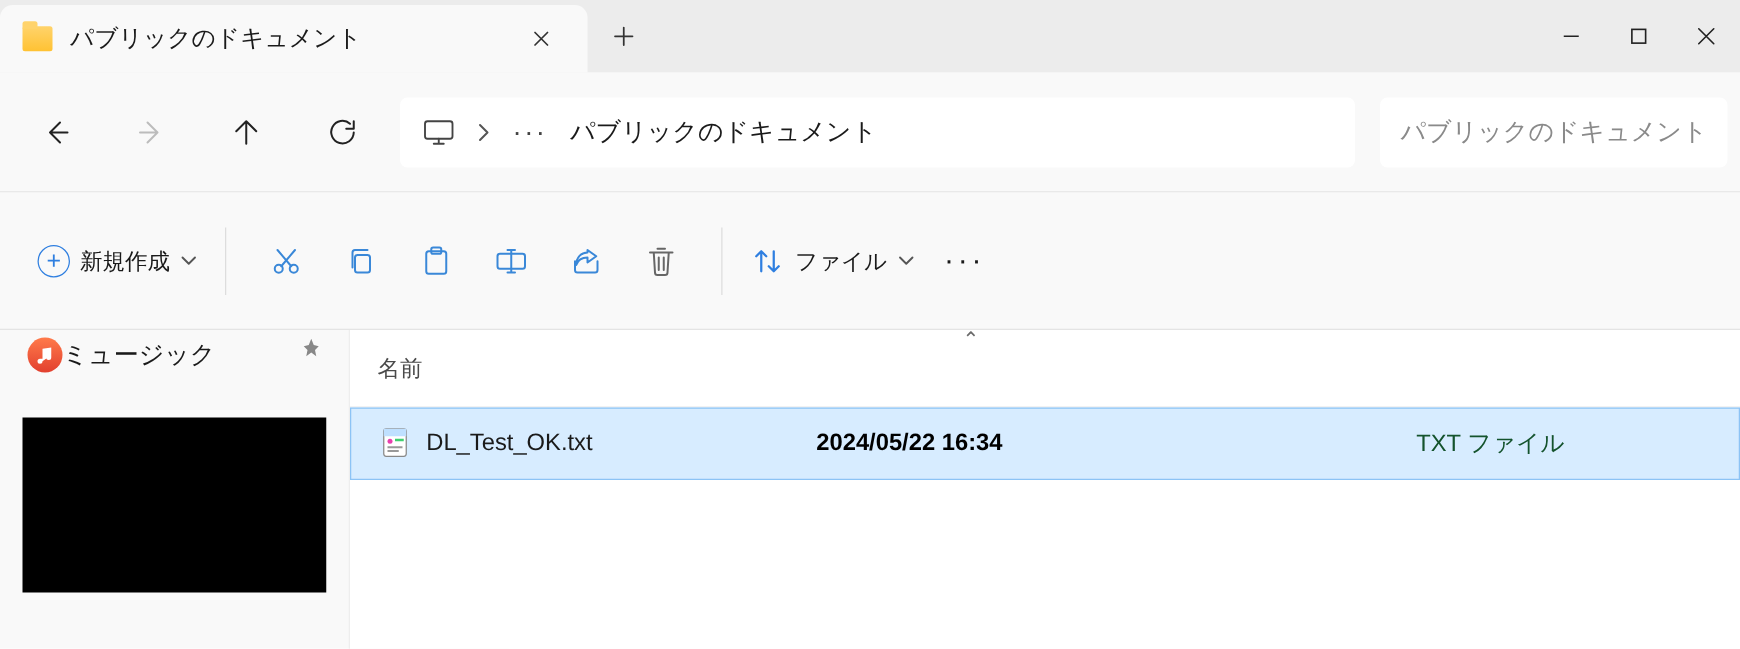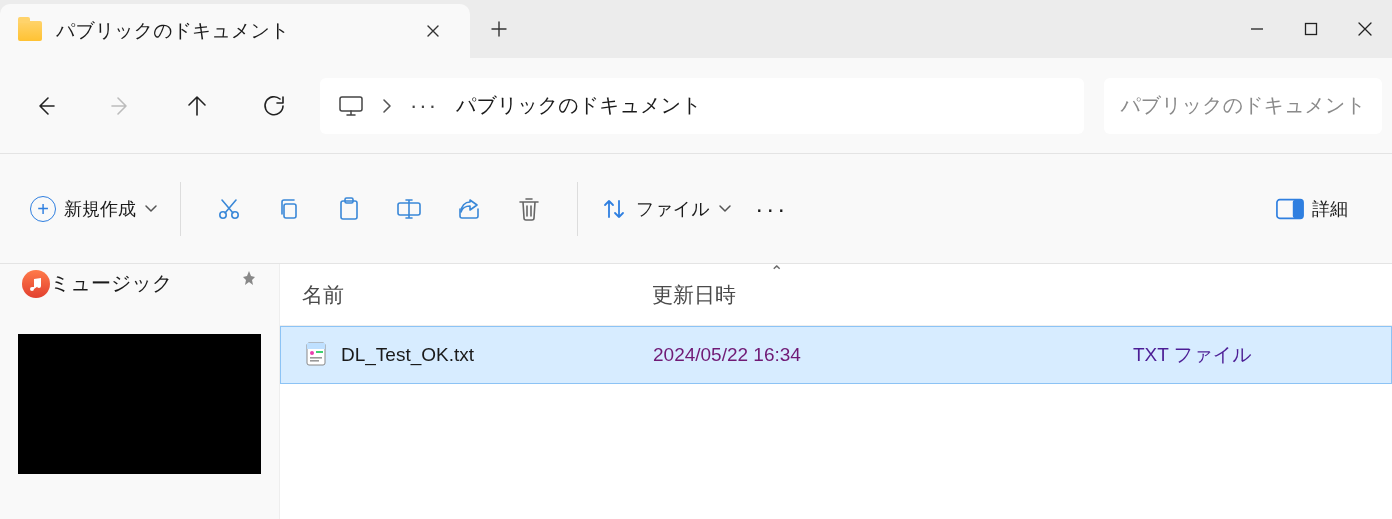--- a/index.html
+++ b/index.html
@@ -38,21 +38,21 @@
 
 .body { display:flex; height:calc(519px - 58px - 96px - 110px); background:#fff; }
 .sidebar { width:280px; border-right:1px solid #eee; padding-top:6px; background:#f9f9f9;}
 .side-item { height:60px; display:flex; gap:0; padding:0 22px; cursor:pointer; font-size:20px; }
 .side-icon { width:28px; height:28px; border-radius:50%; display:flex; align-items:center; justify-content:center; }
 .pin { margin-left:auto; color:#7a7a7a; }
 .side-black { height:140px; margin:4px 18px 0 18px; background:#000; }
 
 
 .file-pane { flex:1; position:relative; background:#fff; }
-.col-head { display:flex; align-items:flex-start; height:62px; border-bottom:1px solid #eee; color:#4a4a4a; font-size:21px; }
+.col-head { display:flex; align-items:flex-start; height:62px; border-bottom:1px solid #eee; color:#4a4a4a; font-size:18px; }
 .col { padding:0 22px; display:flex; align-items:center; gap:10px; height:100%; border-right:1px solid transparent; cursor:pointer; }
 .col-name { width:350px; }
 .col-date { width:480px; }
 .col-type { flex:1; }
 .collapse-caret { position:absolute; top:-2px; left:490px; font-size:16px; color:#6a6a6a; }
 .row { display:flex; height:58px; font-size:19px; border:1px solid transparent; }
 .row.selected { background:#d7ecff; border:1px solid #8cc3f5; }
 .row .col { border:none; cursor:default; }
 .file-icon { width:28px; height:28px; }
 
@@ -214,31 +214,20 @@
     <span class="tb-label">ファイル</span>
     <svg width="14" height="14" viewBox="0 0 14 14">
         <path d="M2 4l5 5 5-5" stroke="#555" stroke-width="1.5" fill="none" stroke-linecap="round" stroke-linejoin="round"></path>
       </svg>
   </div>
 
   <div class="tb-btn">
     <span style="font-size:24px;letter-spacing:3px;">···</span>
   </div>
 
-  <div class="tb-right">
-    <div class="tb-btn" style="padding:0 14px;">
-      <span class="tb-icon">
-        <svg width="30" height="22" viewBox="0 0 30 22">
-            <rect x="1" y="1" width="28" height="20" rx="3" stroke="#2f7fe0" stroke-width="1.8" fill="none"></rect>
-            <rect x="18" y="1" width="11" height="20" rx="3" fill="#2f7fe0"></rect>
-          </svg>
-      </span>
-      <span class="tb-label">詳細</span>
-    </div>
-  </div>
 </div>
 
 <div class="body">
 
   <div class="sidebar">
     <div class="side-item">
       <span class="side-icon" style="background:linear-gradient(#ff7a4a,#e2402f);">
         <svg width="16" height="16" viewBox="0 0 16 16">
             <path d="M6 13a2 2 0 1 1-2-2h2V3l7-1v8a2 2 0 1 1-2-2h2" fill="#fff"></path>
           </svg>
@@ -251,41 +240,38 @@
       </span>
     </div>
     <div class="side-black"></div>
   </div>
 
   <div class="file-pane">
     <span class="collapse-caret">⌃</span>
     <div class="col-head">
       <div class="col col-name">
         <span>名前</span>
-      </div>
-      <div class="col col-date">
-        <span>更新日時</span>
       </div>
     </div>
 
     <div class="row selected">
       <div class="col col-name">
         <span class="file-icon">
           <svg width="26" height="26" viewBox="0 0 26 26">
               <rect x="4" y="2" width="18" height="22" rx="2" fill="#fff" stroke="#888" stroke-width="1"></rect>
               <rect x="4" y="2" width="18" height="6" fill="#bfe0ff"></rect>
               <circle cx="9" cy="12" r="2" fill="#e83fae"></circle>
               <rect x="13" y="10" width="7" height="2" fill="#3fd06f"></rect>
               <rect x="7" y="16" width="12" height="1.6" fill="#999"></rect>
               <rect x="7" y="19" width="9" height="1.6" fill="#999"></rect>
             </svg>
         </span>
         <span>DL_Test_OK.txt</span>
       </div>
-      <div class="col col-date" style="color:#701a75;">
+      <div class="col col-date" style="color:#000000;font-weight:bold;">
         <span>2024/05/22 16:34</span>
       </div>
-      <div class="col col-type" style="color:#4c1d95;">
+      <div class="col col-type" style="color:#14532d;">
         <span>TXT ファイル</span>
       </div>
     </div>
   </div>
 </div>
 
 </body></html>

